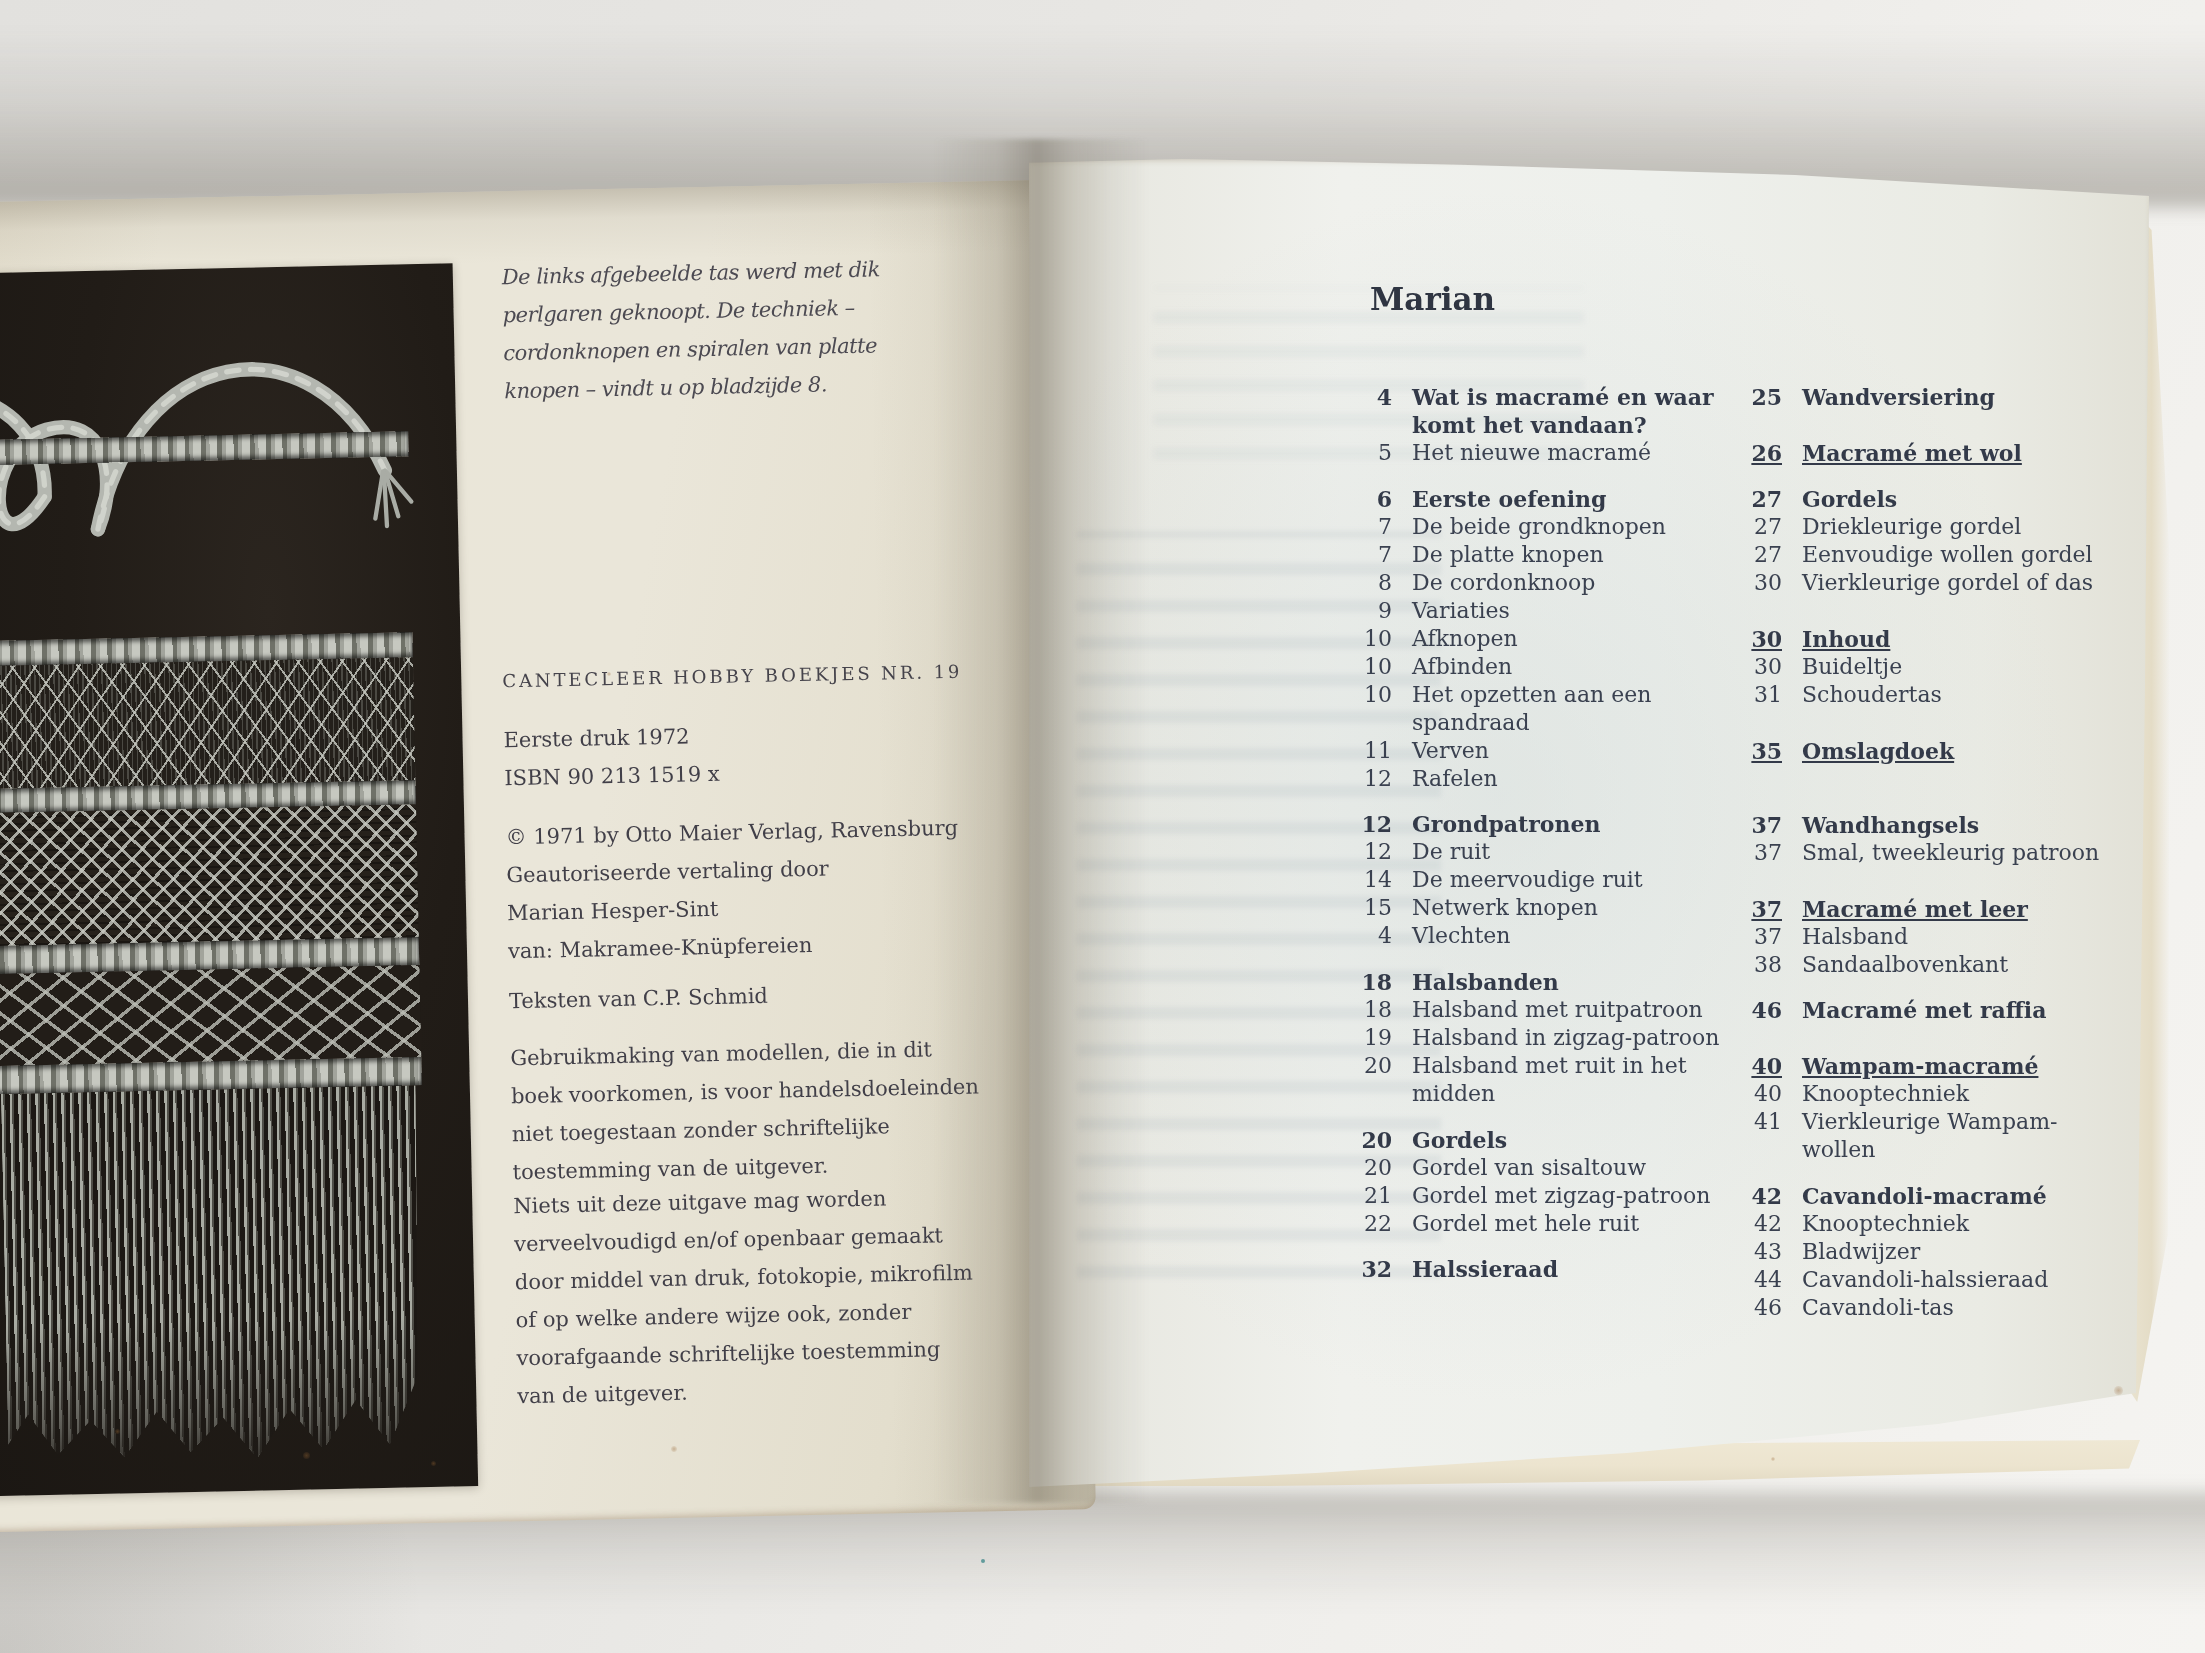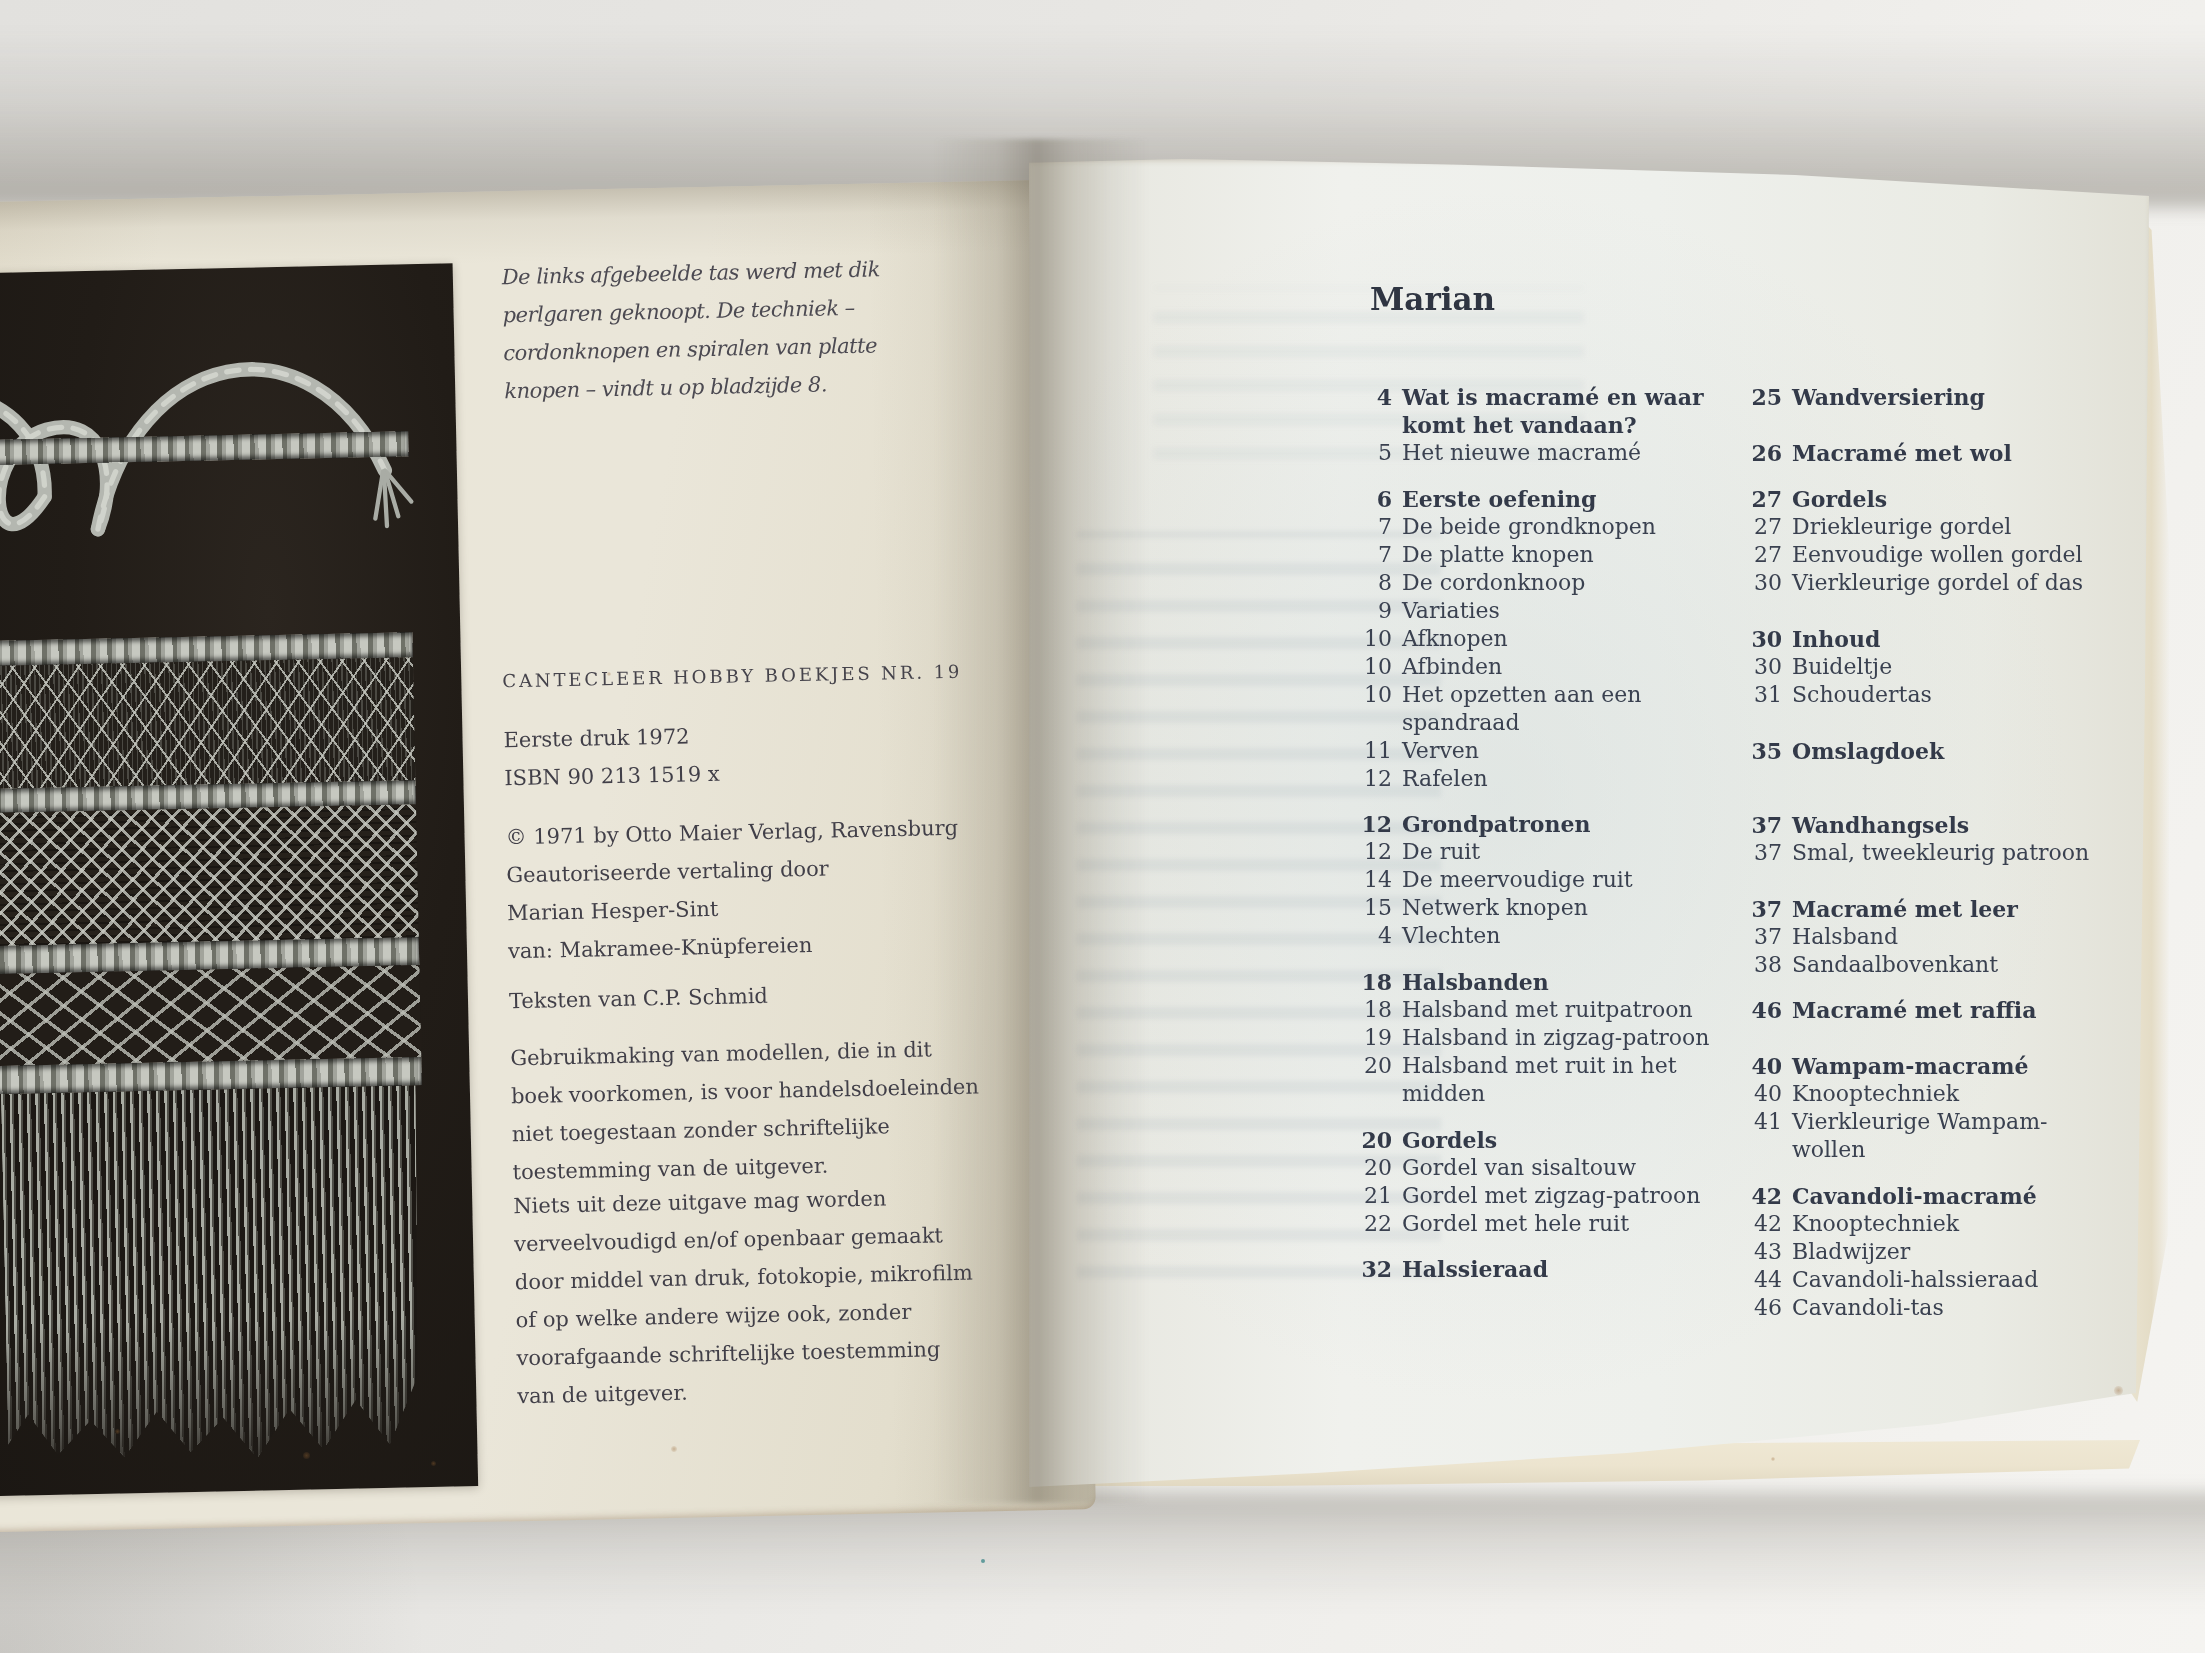--- a/index.html
+++ b/index.html
@@ -91,23 +91,23 @@
     filter:blur(2.9px);}
   .showthrough2{position:absolute;left:124px;top:129px;width:431px;height:172px;z-index:1;
     background:repeating-linear-gradient(0deg,rgba(120,140,158,.07) 0 11.5px,rgba(120,140,158,0) 11.5px 34px);
     filter:blur(3.4px);}
   .toc-heading{position:absolute;left:341px;top:123px;font-size:31px;font-weight:bold;color:#2f3542;z-index:2;}
   .toc-col{position:absolute;top:225px;z-index:2;color:#3a4150;}
   .toc-col-1{left:321px;width:459px;}
   .toc-col-2{left:711px;width:459px;}
   .trow{height:28px;font-size:22px;line-height:28px;white-space:nowrap;display:flex;}
   .trow .num{display:inline-block;width:42px;text-align:right;flex:0 0 auto;}
-  .trow .lbl{margin-left:10px;}
+  .trow .lbl{margin-left:20px;}
   .trow.bold{font-weight:bold;color:#333a49;}
-  .gap-s{margin-top:17.7px;} .gap-m{margin-top:28px;} .gap-l{margin-top:46px;}
+  .gap-s{margin-top:17.7px;} .gap-m{margin-top:28px;text-decoration:underline;} .gap-l{margin-top:46px;}
   
   .gutter-shadow{position:absolute;left:934px;top:139px;width:215px;height:1364px;z-index:4;
     background:linear-gradient(90deg,rgba(110,102,85,0) 0%,rgba(110,102,85,.16) 30%,rgba(88,80,64,.36) 48%,rgba(110,102,85,.20) 64%,rgba(110,102,85,0) 100%);
     filter:blur(2.9px);}
   
   .foxing{position:absolute;border-radius:50%;z-index:5;
     background:radial-gradient(circle,rgba(150,100,50,.40) 0%,rgba(150,100,50,.18) 55%,rgba(150,100,50,0) 100%);}
   .speck-teal{position:absolute;width:4.3px;height:4.3px;border-radius:50%;background:#2e7f80;opacity:.7;z-index:5;}
 </style>
 </head>

